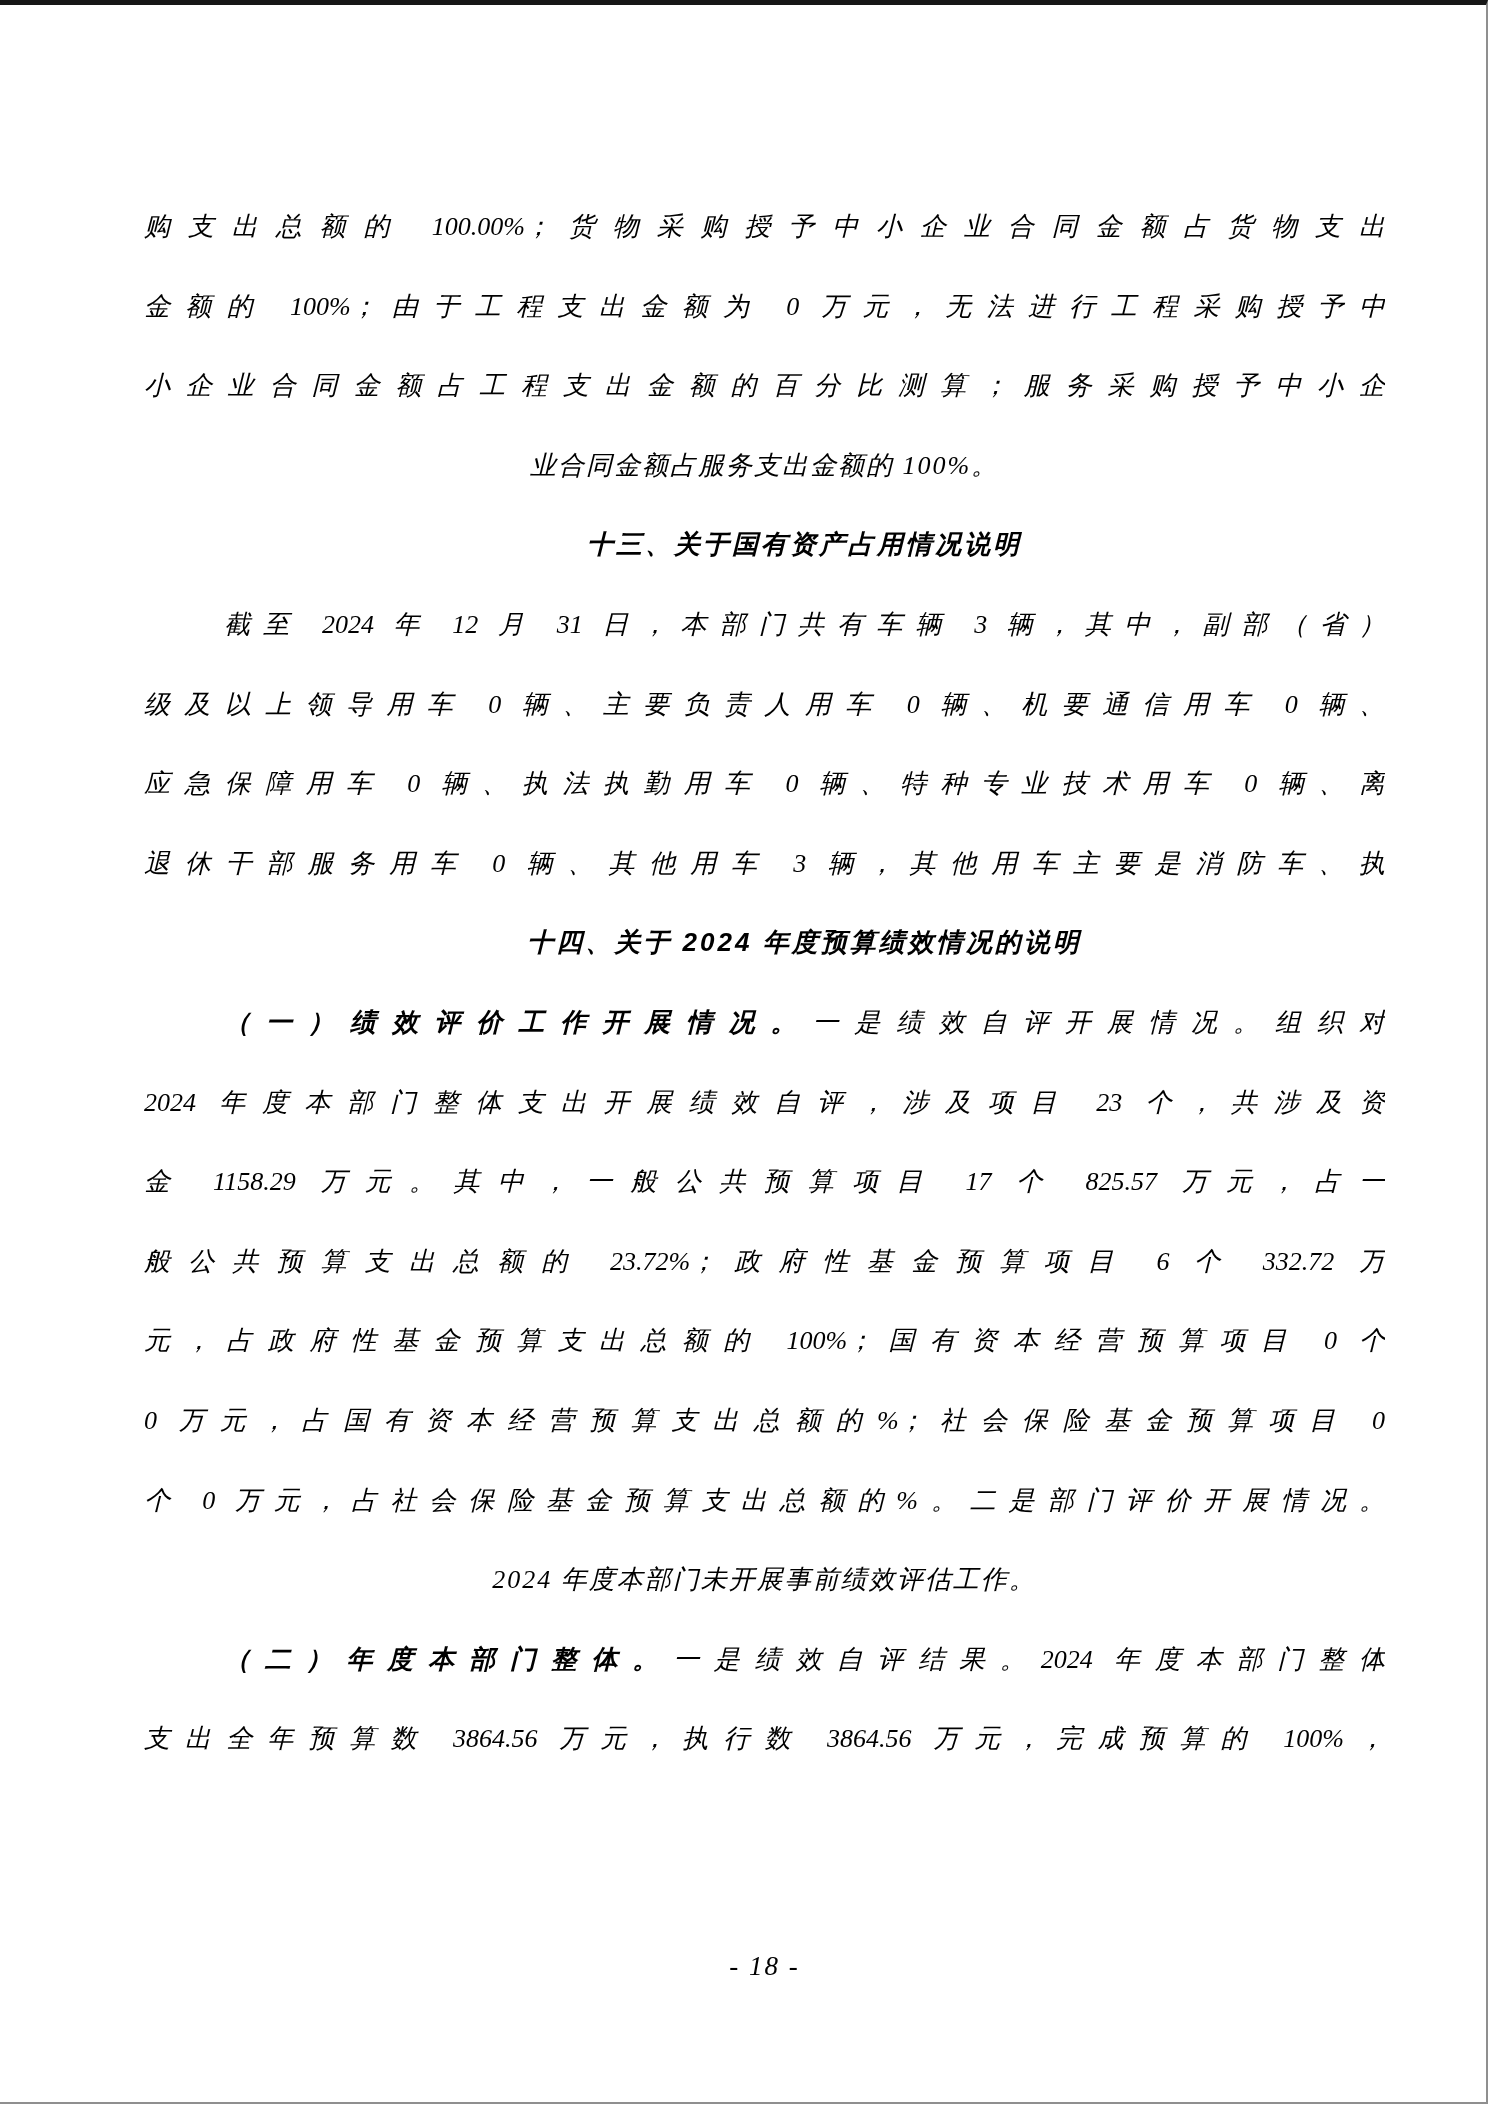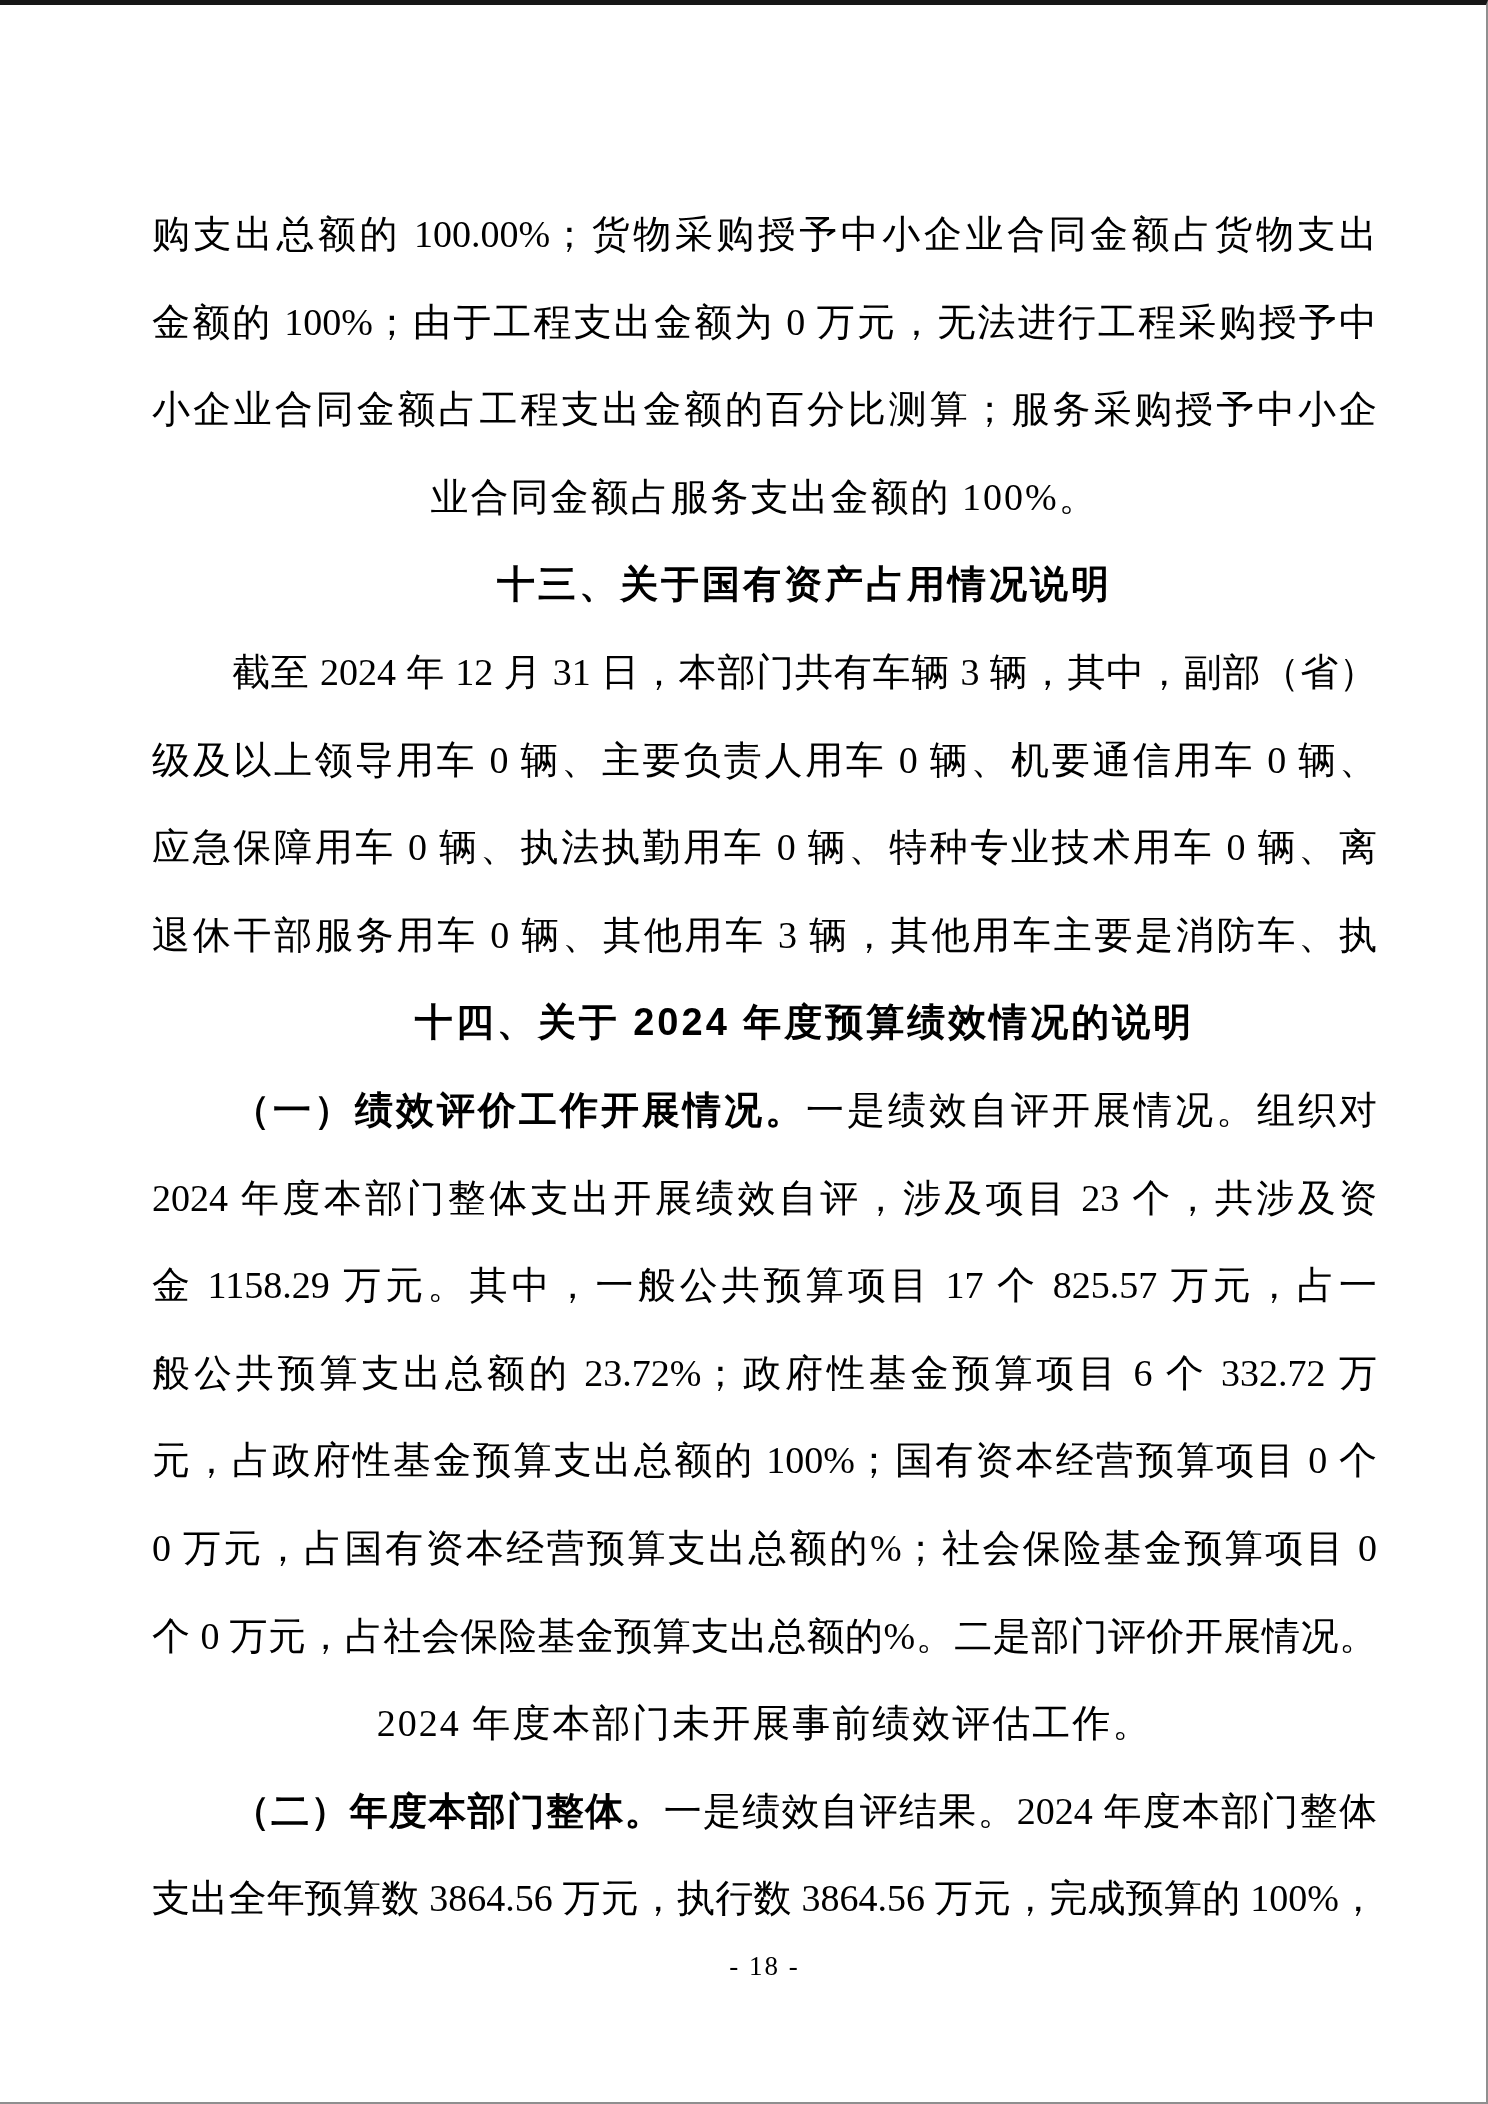--- a/index.html
+++ b/index.html
@@ -20,29 +20,30 @@
     font-family: "Liberation Serif", "DejaVu Serif", serif;
     overflow: hidden;
   }
   .content {
     position: absolute;
     left: 144px;
     top: 182px;
     width: 1241px;
   }
   .line {
-    margin: 8px;
+    margin: 0;
     padding: 0;
-    font-size: 38px;
+    font-size: 26px;
     line-height: 79.6px;
     height: 79.6px;
     letter-spacing: 0px;
     text-align: justify;
     text-align-last: justify;
     overflow: hidden;
+    font-style: italic;
   }
   .noj {
     text-align: center;
     text-align-last: auto;
     letter-spacing: 2px;
   }
   .ind {
     text-indent: 80px;
   }
   .hd {
@@ -55,20 +56,21 @@
     font-family: "Liberation Sans", "DejaVu Sans", sans-serif;
   }
   .footer {
     position: absolute;
     left: 144px;
     top: 1946px;
     width: 1241px;
     text-align: center;
     font-size: 27px;
     letter-spacing: 2px;
+    font-style: italic;
   }
 </style>
 </head>
 <body>
 
 <div class="page">
   <div class="content">
     <p class="line">购支出总额的 100.00%；货物采购授予中小企业合同金额占货物支出</p>
     <p class="line">金额的 100%；由于工程支出金额为 0 万元，无法进行工程采购授予中</p>
     <p class="line">小企业合同金额占工程支出金额的百分比测算；服务采购授予中小企</p>

